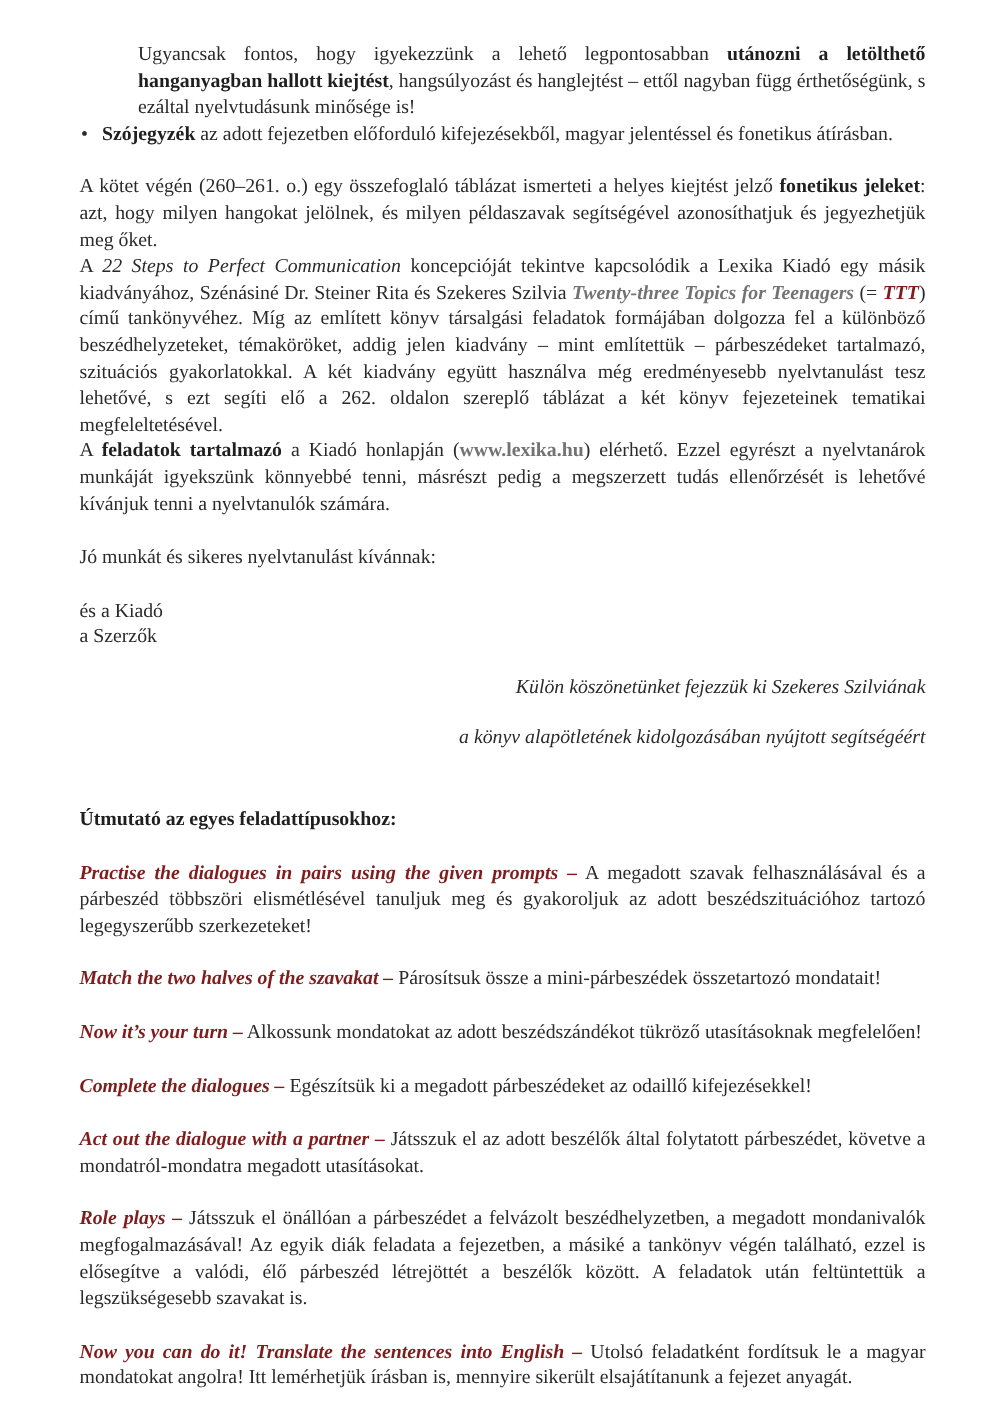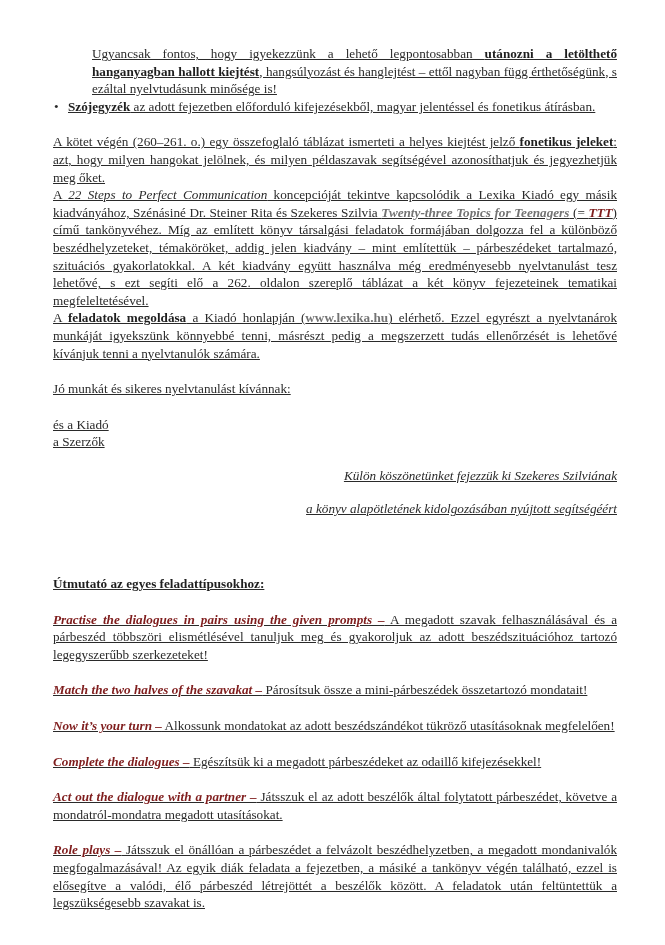--- a/index.html
+++ b/index.html
@@ -4,49 +4,49 @@
   <style>
     html, body { margin: 0; padding: 0; background: #ffffff; }
     body {
       width: 665px; height: 945px; overflow: hidden;
       font-family: "Liberation Serif", "DejaVu Serif", serif;
       color: #2a2a2a;
       font-size: 13.2px;
       line-height: 17.6px;
     }
     .page { position: relative; width: 665px; height: 945px; }
-    .content { position: absolute; left: 53px; top: 45px; width: 564px; text-decoration: underline; }
+    .content { position: absolute; left: 53px; top: 27px; width: 564px; }
     p { margin: 0; text-align: justify; }
     .indent-block { padding-left: 39px; }
     .bullet-line { position: relative; padding-left: 15px; margin-left: 0; }
     .bullet-line .bullet { position: absolute; left: 1px; top: 0; }
     .gap-m { height: 18px; }
     .gap-l { height: 37px; }
     b, .bold { font-weight: bold; color: #1f1f1f; }
     .ital { font-style: italic; margin-top: 16px; }
     .bi { font-style: italic; font-weight: bold; color: #7f1d1d; }
     .link-cyan { color: #737373; }
     .right { text-align: right; }
-    .heading { font-weight: bold; color: #1f1f1f; margin-top: 20px; }
+    .heading { font-weight: bold; color: #1f1f1f; }
   </style>
 </head>
 <body>
 
 <div class="page">
   <div class="content">
 
     <p class="indent-block"><span>Ugyancsak fontos, hogy igyekezzünk a lehető legpontosabban </span><b>utánozni a letölthető hanganyagban hallott kiejtést</b><span>, hangsúlyozást és hanglejtést – ettől nagyban függ érthetőségünk, s ezáltal nyelvtudásunk minősége is!</span></p>
 
     <p class="bullet-line"><span class="bullet">•</span><b>Szójegyzék</b><span> az adott fejezetben előforduló kifejezésekből, magyar jelentéssel és fonetikus átírásban.</span></p>
 
     <div class="gap-m"></div>
 
     <p><span>A kötet végén (260–261. o.) egy összefoglaló táblázat ismerteti a helyes kiejtést jelző </span><b>fonetikus jeleket</b><span>: azt, hogy milyen hangokat jelölnek, és milyen példaszavak segítségével azonosíthatjuk és jegyezhetjük meg őket.</span><br><span>A </span><span class="ital">22 Steps to Perfect Communication</span><span> koncepcióját tekintve kapcsolódik a Lexika Kiadó egy másik kiadványához, Szénásiné Dr. Steiner Rita és Szekeres Szilvia </span><span class="bi link-cyan">Twenty-three Topics for Teenagers</span><span> (= </span><span class="bi">TTT</span><span>) című tankönyvéhez. Míg az említett könyv társalgási feladatok formájában dolgozza fel a különböző beszédhelyzeteket, témaköröket, addig jelen kiadvány – mint említettük – párbeszédeket tartalmazó, szituációs gyakorlatokkal. A két kiadvány együtt használva még eredményesebb nyelvtanulást tesz lehetővé, s ezt segíti elő a 262. oldalon szereplő táblázat a két könyv fejezeteinek tematikai megfeleltetésével.</span></p>
 
-    <p><span>A </span><b>feladatok megoldása</b><span> a Kiadó honlapján (</span><b class="link-cyan">www.lexika.hu</b><span>) elérhető. Ezzel egyrészt a nyelvtanárok munkáját igyekszünk könnyebbé tenni, másrészt pedig a megszerzett tudás ellenőrzését is lehetővé kívánjuk tenni a nyelvtanulók számára.</span></p>
+    <p><span>A </span><b>feladatok tartalmazó</b><span> a Kiadó honlapján (</span><b class="link-cyan">www.lexika.hu</b><span>) elérhető. Ezzel egyrészt a nyelvtanárok munkáját igyekszünk könnyebbé tenni, másrészt pedig a megszerzett tudás ellenőrzését is lehetővé kívánjuk tenni a nyelvtanulók számára.</span></p>
 
     <div class="gap-m"></div>
 
     <p>Jó munkát és sikeres nyelvtanulást kívánnak:</p>
 
     <div class="gap-m"></div>
 
     <p>és a Kiadó</p>
     <p>a Szerzők</p>
 
@@ -70,15 +70,16 @@
 
     <p><span class="bi">Complete the dialogues –</span><span> Egészítsük ki a megadott párbeszédeket az odaillő kifejezésekkel!</span></p>
     <div class="gap-m"></div>
 
     <p><span class="bi">Act out the dialogue with a partner –</span><span> Játsszuk el az adott beszélők által folytatott párbeszédet, követve a mondatról-mondatra megadott utasításokat.</span></p>
     <div class="gap-m"></div>
 
     <p><span class="bi">Role plays –</span><span> Játsszuk el önállóan a párbeszédet a felvázolt beszédhelyzetben, a megadott mondanivalók megfogalmazásával! Az egyik diák feladata a fejezetben, a másiké a tankönyv végén található, ezzel is elősegítve a valódi, élő párbeszéd létrejöttét a beszélők között. A feladatok után feltüntettük a legszükségesebb szavakat is.</span></p>
     <div class="gap-m"></div>
 
+    <p><span class="bi">Now you can do it! Translate the sentences into English –</span><span> Utolsó feladatként fordítsuk le a magyar mondatokat angolra! Itt lemérhetjük írásban is, mennyire sikerült elsajátítanunk a fejezet anyagát.</span></p>
 
   </div>
 </div>
 
 </body></html>

